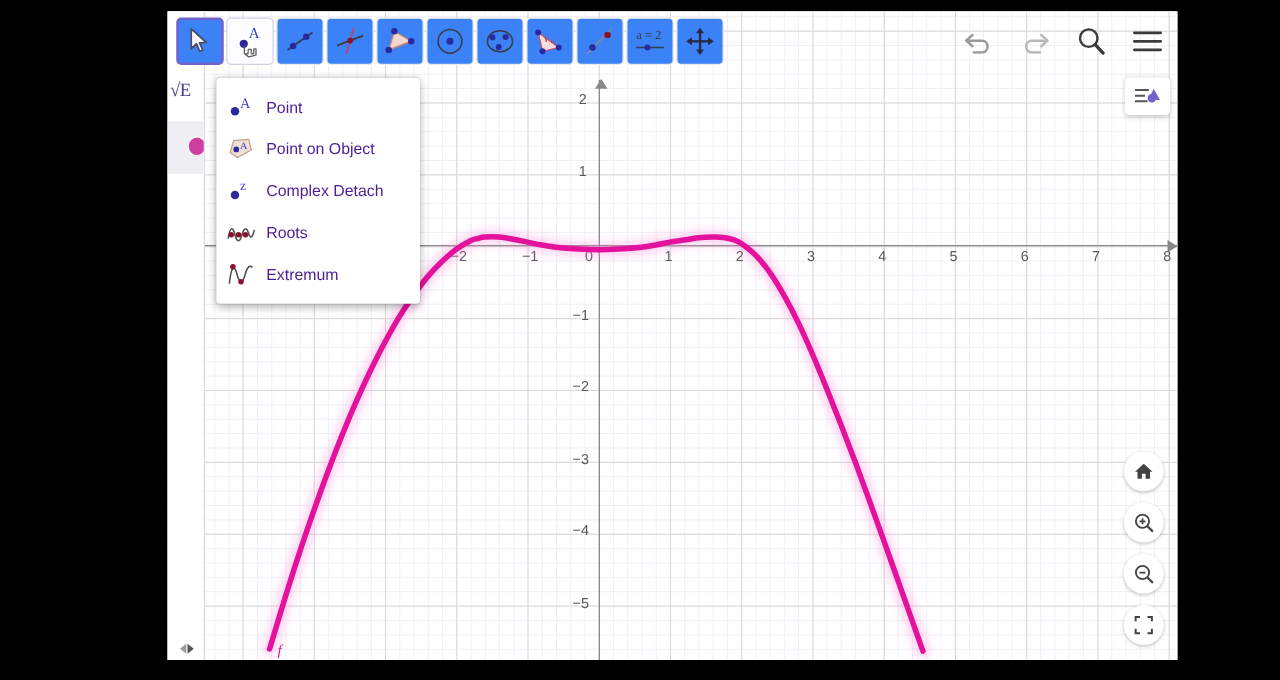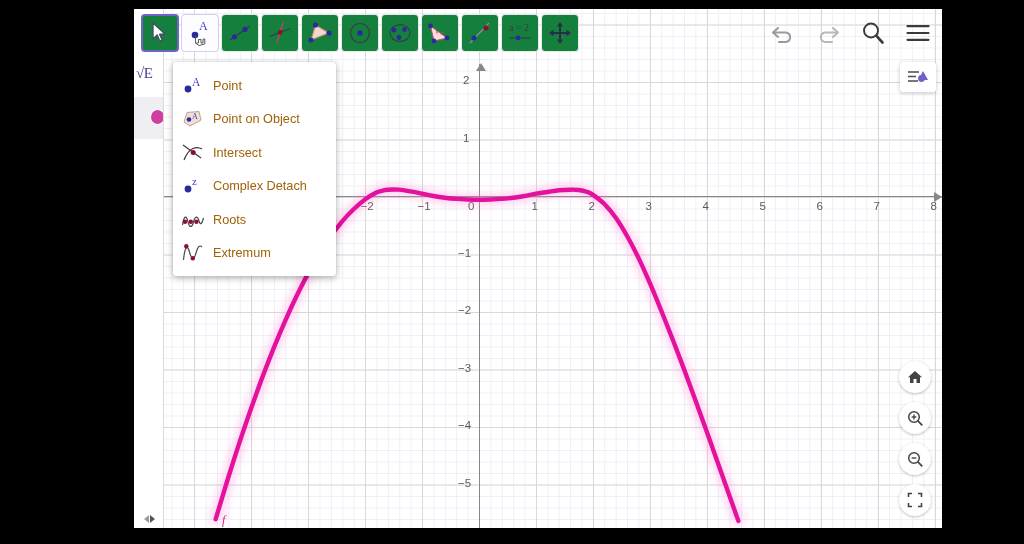--- a/index.html
+++ b/index.html
@@ -105,21 +105,21 @@
     display: flex; align-items: center; z-index: 20;
     pointer-events: none;
   }
   #tool-group {
     position: absolute; left: 7px; top: 5px;
     display: flex; align-items: center; gap: 2px;
     pointer-events: auto;
   }
   .tool {
     width: 38px; height: 38px; border-radius: 4px;
-    background: #15803d; border: 1px solid #eaeaea;
+    background: #3b82f6; border: 1px solid #eaeaea;
     display: flex; align-items: center; justify-content: center;
     position: relative;
   }
   .tool.selected { border: 2px solid #6f62c8; }
   .tool.active { border: 1px solid #d3d0e8; background: #fdfdff; }
 
   #right-tools {
     position: absolute; right: 10px; top: 10px;
     display: flex; align-items: center; gap: 17px;
     pointer-events: auto;
@@ -136,21 +136,21 @@
   }
   .menu-item {
     height: 33.5px; display: flex; align-items: center;
     padding-left: 7px; gap: 7px;
   }
   .menu-icon {
     width: 26px; height: 24px; flex: 0 0 26px;
     display: flex; align-items: center; justify-content: center;
   }
   .menu-label {
-    font-size: 12.7px; color: #a16207;
+    font-size: 12.7px; color: #4c1d95;
     font-family: "Liberation Sans", sans-serif; white-space: nowrap;
   }
 
   
   #stylebar {
     position: absolute; right: 6px; top: 53px;
     width: 36px; height: 30px; border-radius: 3px;
     background: #ffffff; box-shadow: 0 1px 4px rgba(0,0,0,0.22);
     display: flex; align-items: center; justify-content: center; z-index: 18;
   }
@@ -415,30 +415,20 @@
           <svg width="24" height="22" viewBox="0 0 24 22">
             <path d="M3 14 L6 4.5 L18 3.5 L20 12 L9 18 Z" fill="#f0dfd5" stroke="#c0a090" stroke-width="1"></path>
             <text x="11" y="11" font-size="8" fill="#3b3bd0" font-family="Liberation Serif, serif">A</text>
             <circle cx="8" cy="11.5" r="2.3" fill="#2a2a9e"></circle>
           </svg>
         </span>
         <span class="menu-label">Point on Object</span>
       </div>
 
 
-      <div class="menu-item">
-        <span class="menu-icon">
-          <svg width="24" height="22" viewBox="0 0 24 22">
-            <path d="M2 3 L20 16" stroke="#3a3a3a" stroke-width="1.2" fill="none"></path>
-            <path d="M3 18 C8 5, 16 4, 21 7" stroke="#3a3a3a" stroke-width="1.2" fill="none"></path>
-            <circle cx="12.2" cy="10.4" r="2.5" fill="#8b1030"></circle>
-          </svg>
-        </span>
-        <span class="menu-label">Intersect</span>
-      </div>
 
 
       <div class="menu-item">
         <span class="menu-icon">
           <svg width="24" height="22" viewBox="0 0 24 22">
             <text x="11" y="10" font-size="11" fill="#3b3bd0" font-family="Liberation Serif, serif">z</text>
             <circle cx="7" cy="14" r="3.4" fill="#2a2a9e"></circle>
           </svg>
         </span>
         <span class="menu-label">Complex Detach</span>

